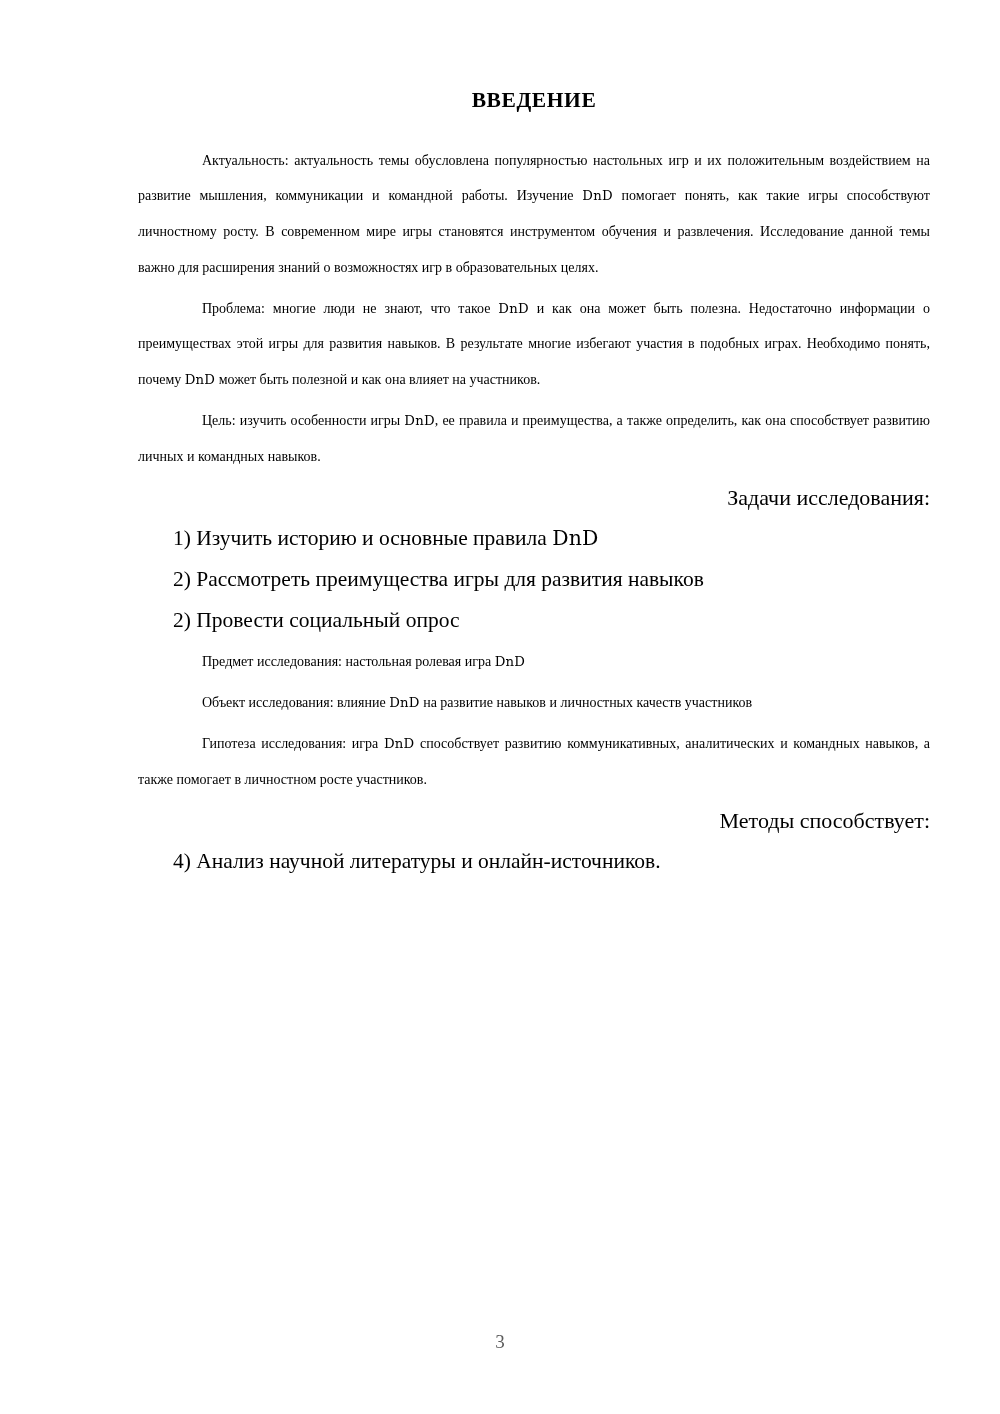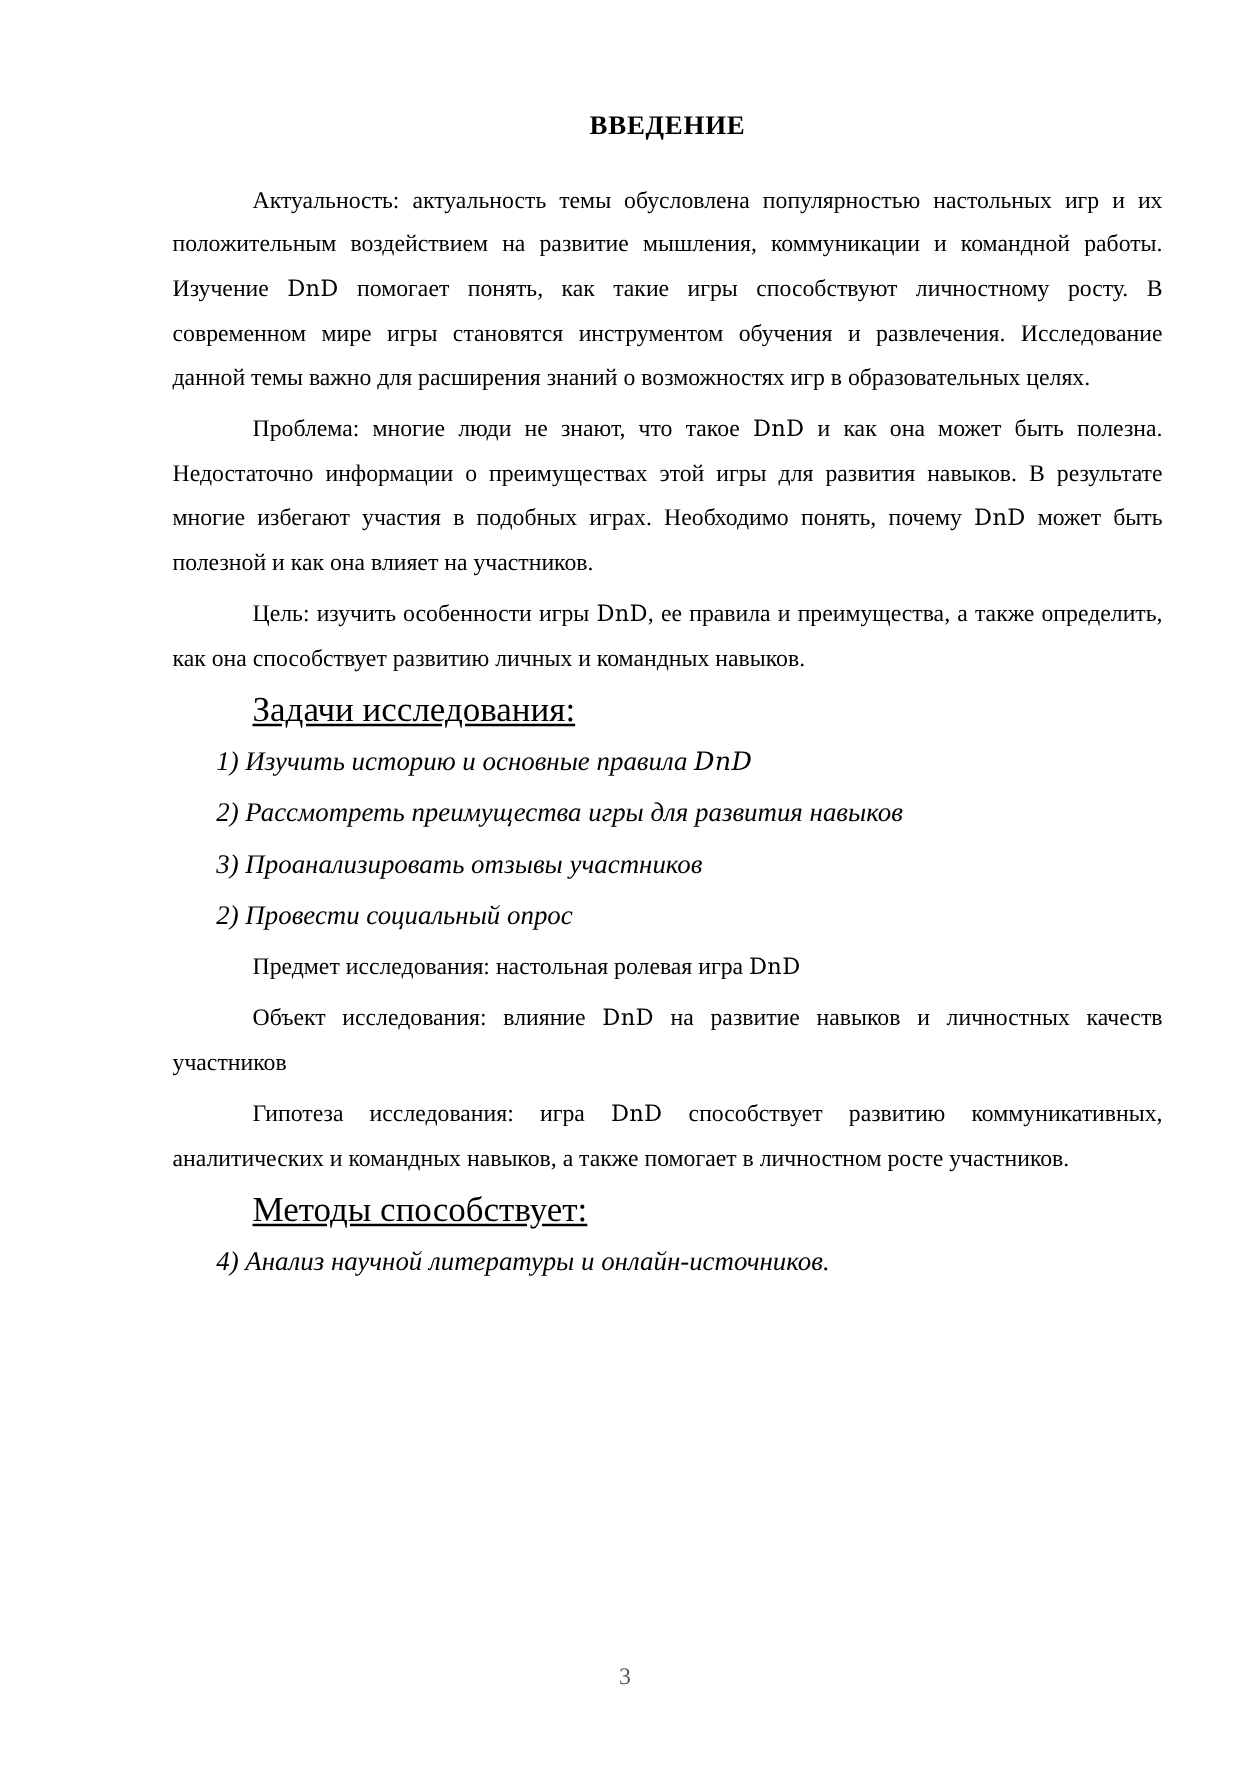--- a/index.html
+++ b/index.html
@@ -28,41 +28,39 @@
   }
   .doc-title {
     font-size: 21.5px;
     font-weight: bold;
     text-align: center;
     letter-spacing: 0.6px;
     line-height: 1.2;
     margin: 0 0 29px 0;
   }
   .para {
-    font-size: 19px;
+    font-size: 14px;
     line-height: 35.6px;
     text-align: justify;
     text-justify: inter-word;
     text-indent: 64px;
     margin: 0 0 5.5px 0;
     hyphens: none;
   }
   .para-heading {
-    font-size: 28px;
+    font-size: 22px;
     line-height: 35.6px;
-    text-align: left;
+    text-align: right;
     text-indent: 64px;
     margin: 0 0 5.5px 0;
-    text-decoration: underline;
   }
   .list {
     list-style: none;
     margin: 0;
     padding: 0;
-    font-style: italic;
   }
   .list-item {
     font-size: 21.5px;
     line-height: 35.6px;
     text-align: left;
     padding-left: 35px;
     margin: 0 0 5.5px 0;
     white-space: nowrap;
   }
   .page-number {
@@ -95,21 +93,20 @@
 
     <p class="para">Проблема: многие люди не знают, что такое <span class="dnd">DnD</span> и как она может быть полезна. Недостаточно информации о преимуществах этой игры для развития навыков. В результате многие избегают участия в подобных играх. Необходимо понять, почему <span class="dnd">DnD</span> может быть полезной и как она влияет на участников.</p>
 
     <p class="para">Цель: изучить особенности игры <span class="dnd">DnD</span>, ее правила и преимущества, а также определить, как она способствует развитию личных и командных навыков.</p>
 
     <p class="para-heading">Задачи исследования:</p>
 
     <ul class="list">
       <li class="list-item">1) Изучить историю и основные правила <span class="dnd">DnD</span></li>
       <li class="list-item">2) Рассмотреть преимущества игры для развития навыков</li>
-      <li class="list-item">3) Проанализировать отзывы участников</li>
       <li class="list-item">2) Провести социальный опрос</li>
     </ul>
 
     <p class="para">Предмет исследования: настольная ролевая игра <span class="dnd">DnD</span></p>
 
     <p class="para">Объект исследования: влияние <span class="dnd">DnD</span> на развитие навыков и личностных качеств участников</p>
 
     <p class="para">Гипотеза исследования: игра <span class="dnd">DnD</span> способствует развитию коммуникативных, аналитических и командных навыков, а также помогает в личностном росте участников.</p>
 
     <p class="para-heading">Методы способствует:</p>

